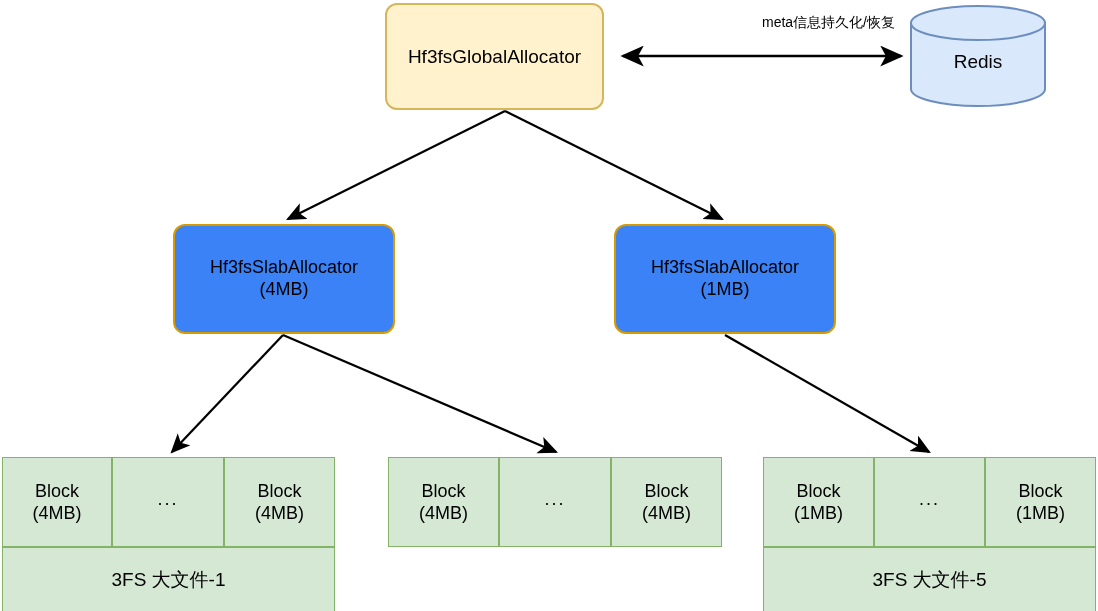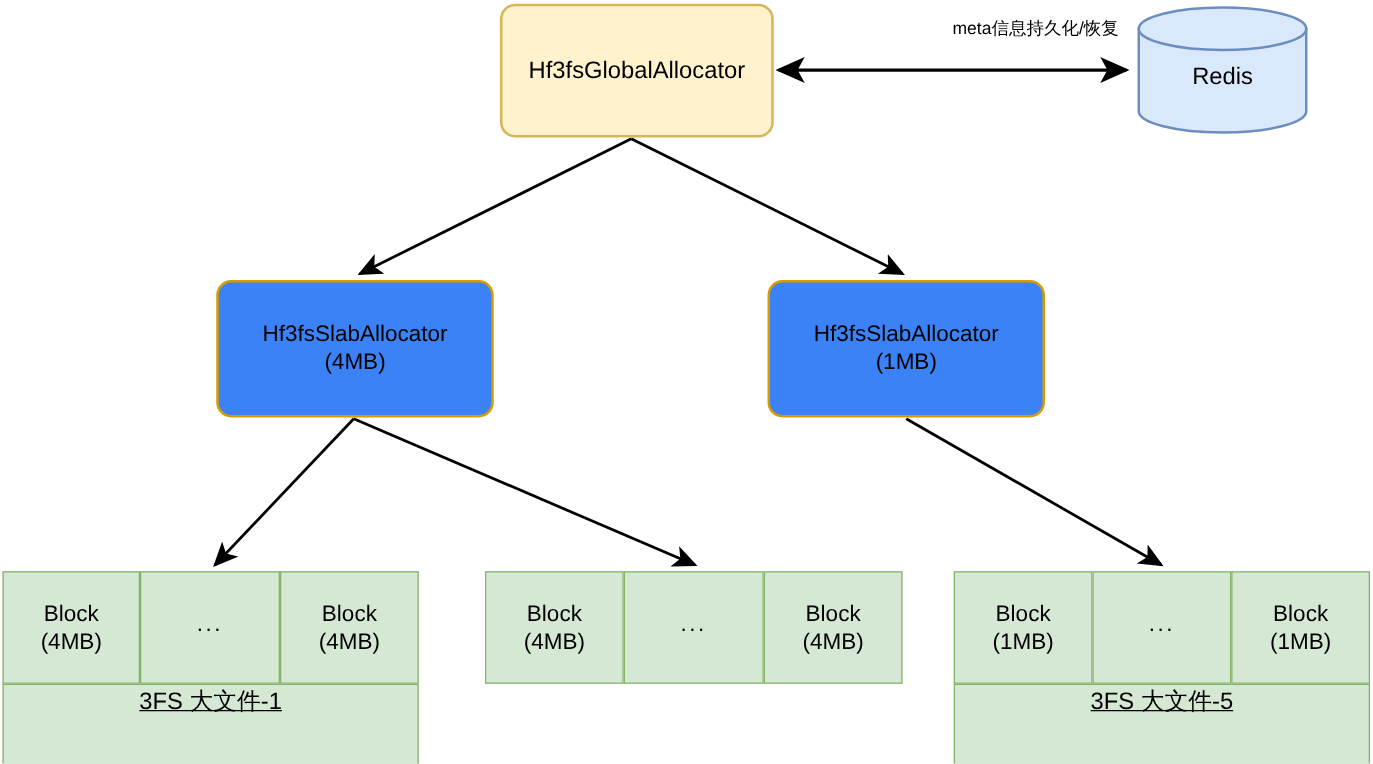--- a/index.html
+++ b/index.html
@@ -36,21 +36,21 @@
     text-align: center;
     line-height: 1.22;
   }
   .rounded-box {
     border-radius: 12px;
     border: 2px solid #d6b656;
     background: #fff2cc;
     font-size: 19px;
   }
   .global-node {
-    left: 400px;
+    left: 385px;
     top: 3px;
     width: 219px;
     height: 107px;
     border-color: #d6b656;
     background: #fff2cc;
   }
   .slab-node {
     border-color: #d79b00;
     background: #3b82f6;
     font-size: 18px;
@@ -123,24 +123,23 @@
     font-size: 18px;
     letter-spacing: 2px;
     padding-bottom: 6px;
   }
   .file-bar {
     box-sizing: border-box;
     border: 1px solid #82b366;
     background: #d5e8d4;
     height: 65px;
     display: flex;
-    align-items: flex-start;
+    align-items: center;
     justify-content: center;
     font-size: 19px;
-    text-decoration: underline;
   }
   .g1 { left: 2px;   top: 457px; width: 333px; }
   .g2 { left: 388px; top: 457px; width: 334px; }
   .g3 { left: 763px; top: 457px; width: 333px; }
   .g1 .c-a { width: 110px; }
   .g1 .c-b { width: 112px; }
   .g1 .c-c { width: 111px; }
   .g2 .c-a { width: 111px; }
   .g2 .c-b { width: 112px; }
   .g2 .c-c { width: 111px; }

